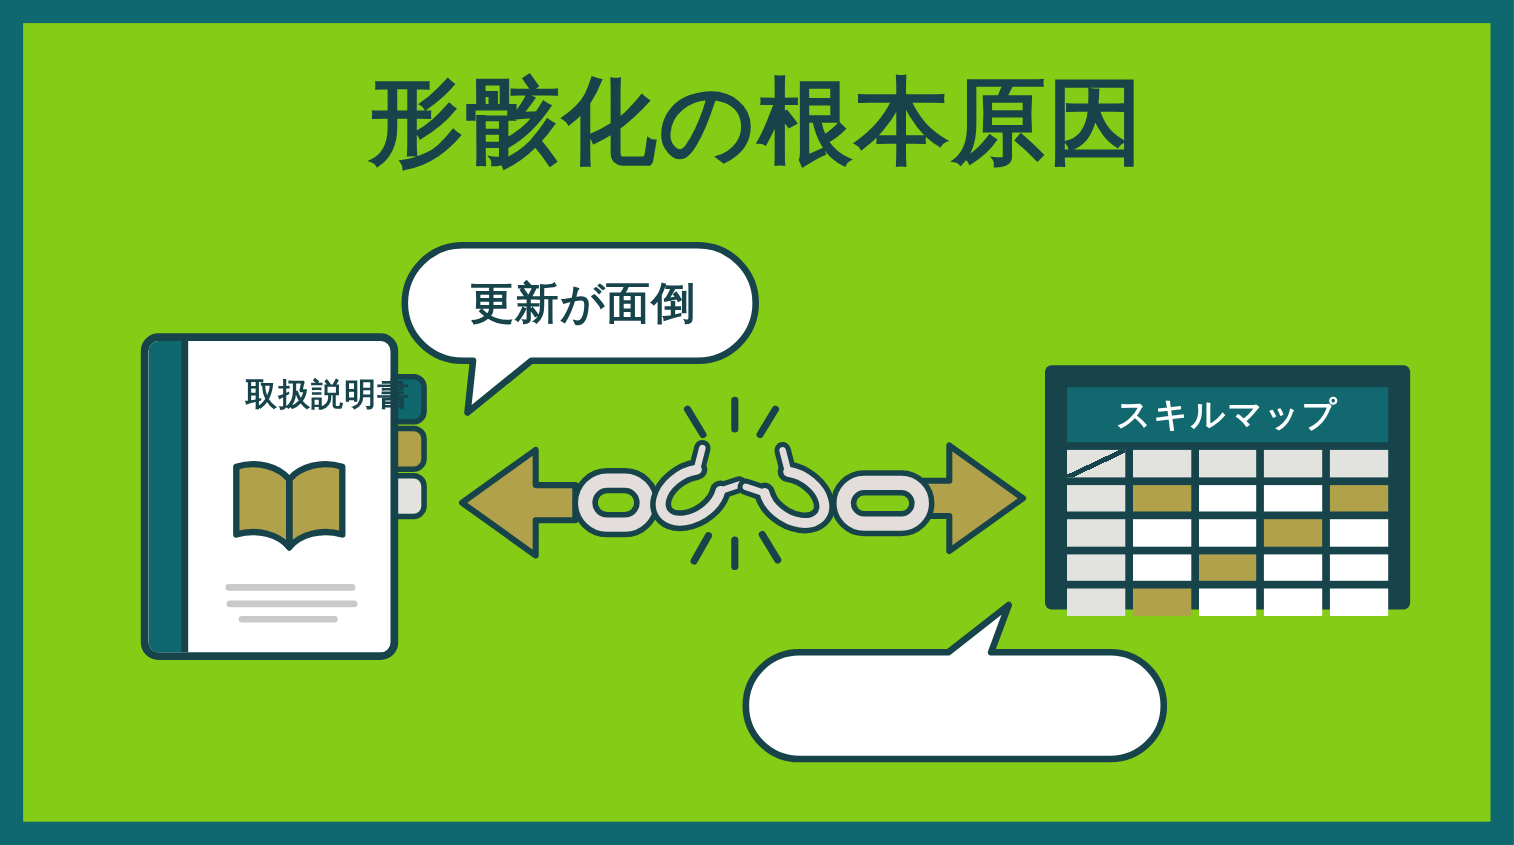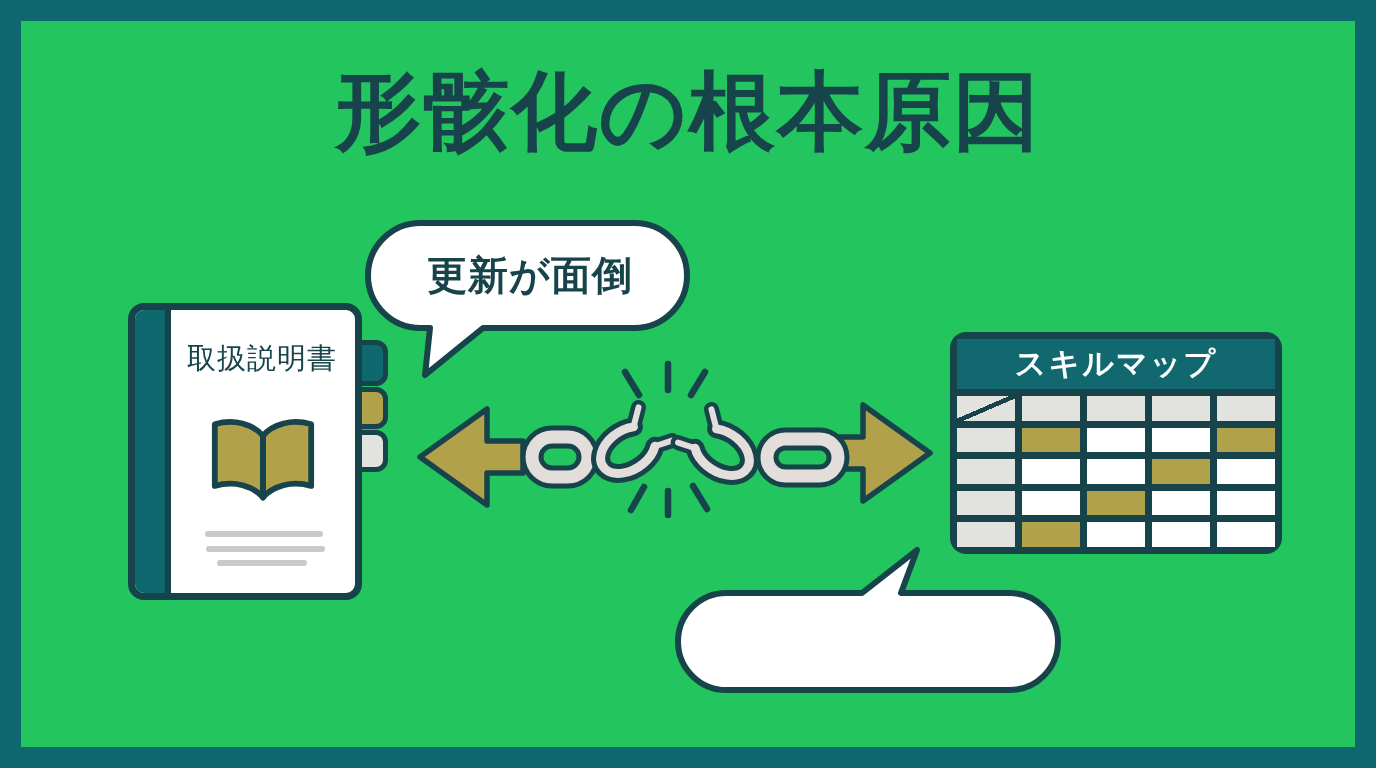--- a/index.html
+++ b/index.html
@@ -4,41 +4,41 @@
 <style>
   html,body{margin:0;padding:0;}
   body{
     width:1376px;height:768px;overflow:hidden;
     font-family:"DejaVu Sans","Liberation Sans",sans-serif;
     background:#0e686d;
   }
   .frame{position:absolute;inset:0;width:1376px;height:768px;background:#0e686d;}
   .stage{
     position:absolute;left:21px;top:21px;width:1334px;height:726px;
-    background:#22c55e;
+    background:#84cc16;
   }
   .page-title{
     position:absolute;left:0;top:43px;width:1334px;
     text-align:center;font-size:86px;font-weight:900;color:#17434b;
     letter-spacing:2px;line-height:1.1;
   }
   
   .tab{position:absolute;width:36px;border:5px solid #17434b;border-radius:0 12px 12px 0;box-sizing:border-box;}
   .tab.t1{left:331px;top:319px;height:46px;background:#0e686d;}
   .tab.t2{left:331px;top:366px;height:42px;background:#b1a14b;}
   .tab.t3{left:331px;top:409px;height:42px;background:#e2e2df;}
   .book{
     position:absolute;left:107px;top:282px;width:234px;height:297px;
     background:#ffffff;border:7px solid #17434b;border-radius:16px;
     box-sizing:border-box;overflow:hidden;
   }
   .book-spine{position:absolute;left:0;top:0;width:30px;height:100%;background:#0e686d;border-right:6px solid #17434b;}
   .book-label{
     position:absolute;left:151px;top:318px;width:180px;text-align:center;
-    font-size:29px;font-weight:normal;color:#17434b;letter-spacing:1px;
+    font-size:29px;font-weight:bold;color:#17434b;letter-spacing:1px;padding-left:36px;
   }
   .book-icon{position:absolute;left:184px;top:384px;}
   .gline{position:absolute;height:6px;background:#c9c9c9;border-radius:3px;}
   .gl1{left:184px;top:510px;width:118px;}
   .gl2{left:185px;top:525px;width:119px;}
   .gl3{left:196px;top:539px;width:90px;}
   
   .bubble-svg{position:absolute;}
   .bub1{left:339px;top:197px;}
   .bub2{left:649px;top:516px;}
@@ -46,21 +46,21 @@
     position:absolute;display:flex;align-items:center;justify-content:center;
     font-weight:bold;color:#17434b;font-size:40px;letter-spacing:1px;
   }
   .bt1{left:344px;top:202px;width:330px;height:105px;}
   .bt2{left:657px;top:572px;width:380px;height:97px;}
   
   .chain-svg{position:absolute;left:394px;top:331px;}
   
   .skillmap{
     position:absolute;left:929px;top:311px;width:332px;height:222px;
-    background:#17434b;border-radius:16px;padding:7px;box-sizing:border-box;
+    background:#17434b;border-radius:6px;padding:20px;box-sizing:border-box;
   }
   .sm-header{
     height:50px;background:#11696f;display:flex;align-items:center;justify-content:center;
     color:#ffffff;font-size:31px;font-weight:bold;letter-spacing:2px;
   }
   .sm-grid{
     margin-top:7px;height:151px;display:grid;
     grid-template-columns:repeat(5,1fr);grid-template-rows:repeat(5,1fr);gap:7px;
   }
   .cell{width:100%;height:100%;}

